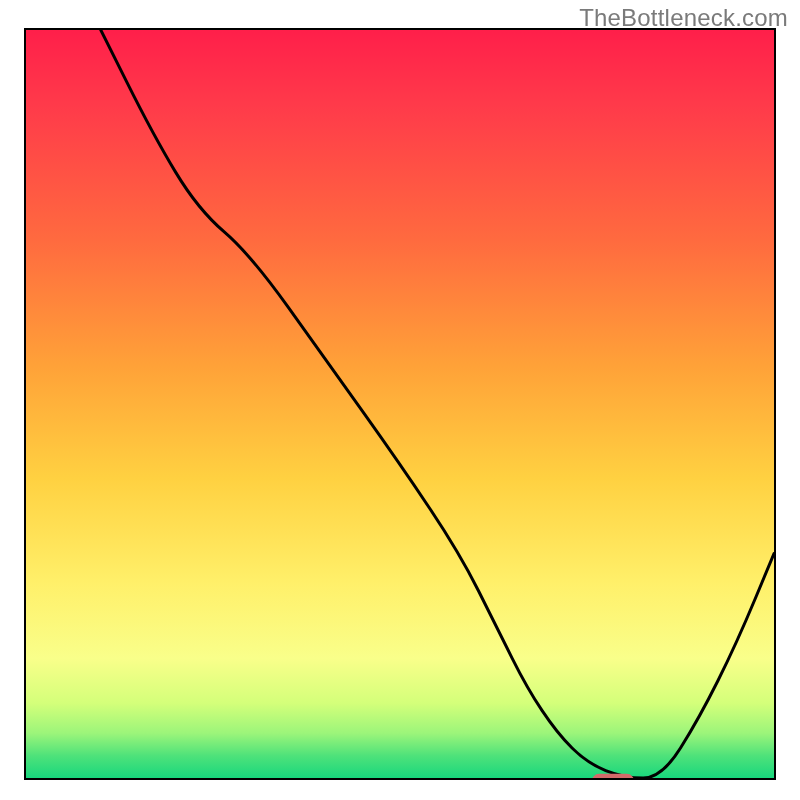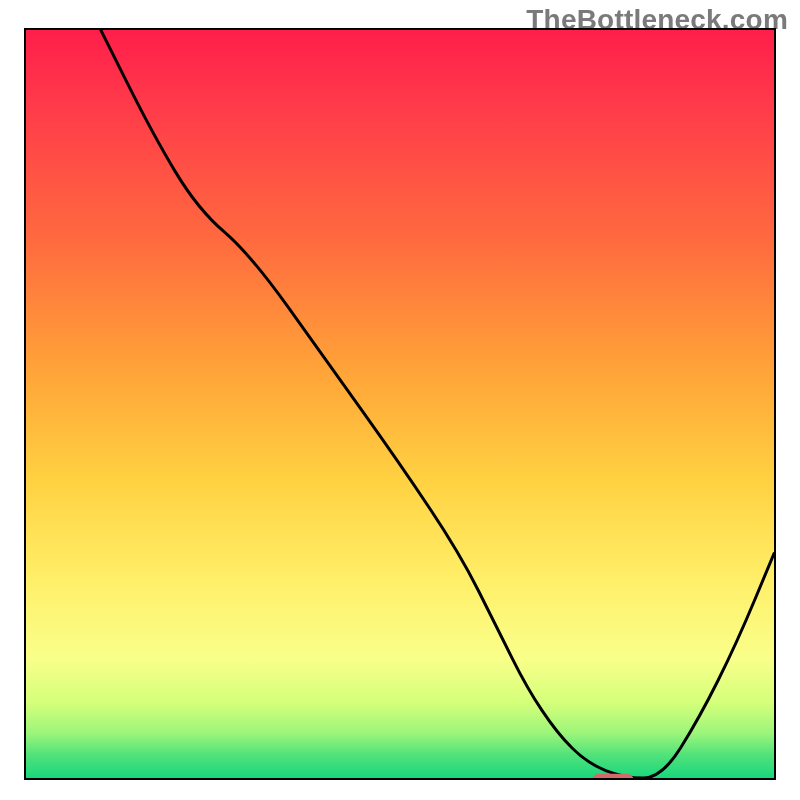--- a/index.html
+++ b/index.html
@@ -9,22 +9,22 @@
     height: 800px;
     background: #ffffff;
     font-family: Arial, Helvetica, sans-serif;
     overflow: hidden;
   }
   .watermark {
     position: absolute;
     top: 4px;
     right: 12px;
     color: #7a7a7a;
-    font-size: 28px;
-    font-weight: 700;
+    font-size: 24px;
+    font-weight: 400;
     letter-spacing: 0.2px;
     user-select: none;
   }
   .plot-area {
     position: absolute;
     left: 24px;
     top: 28px;
     width: 752px;
     height: 752px;
     box-sizing: border-box;

